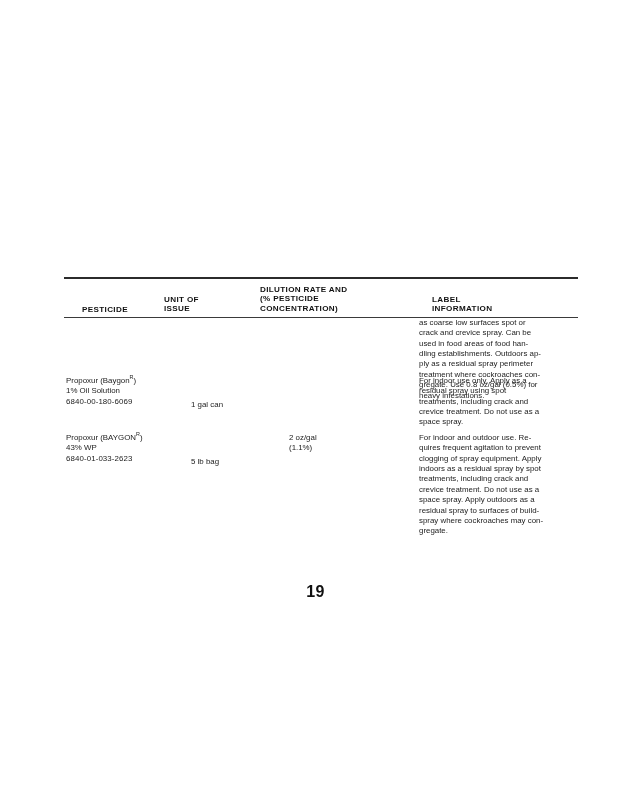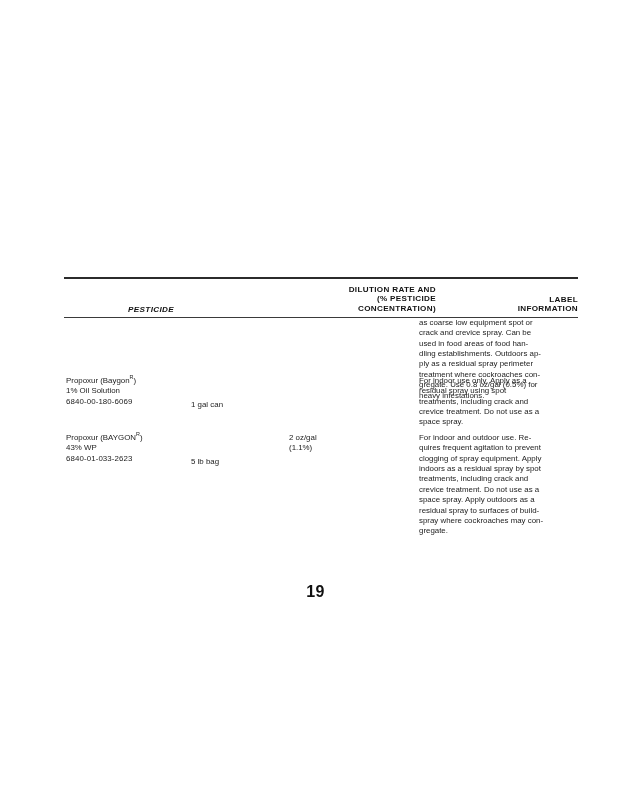--- a/index.html
+++ b/index.html
@@ -44,27 +44,27 @@
     position: relative;
     height: 38px;
   }
 
   .col-head {
     position: absolute;
     font-size: 8.1px;
     font-weight: bold;
     letter-spacing: 0.35px;
     line-height: 9.6px;
-    text-align: right;
+    text-align: left;
     color: #111111;
   }
   .col-head .line { display: block; white-space: nowrap; }
 
   
-  .ch-pesticide { left: 0px;   top: 26px; width: 110px; font-style: italic; }
+  .ch-pesticide { left: 18px;   top: 26px; width: 110px; }
   .ch-unit      { left: 100px; top: 16px; width: 110px; }
   .ch-dilution  { left: 196px; top: 6px;  width: 176px; }
   .ch-label     { left: 368px; top: 16px; width: 146px; }
 
   
   .body-area {
     position: relative;
     padding-top: 6px;
     height: 262px;
   }
@@ -120,40 +120,44 @@
   <div class="table-block">
 
     <div class="rule"></div>
 
     <div class="header-row">
 
       <div class="col-head ch-pesticide">
         <span class="line">PESTICIDE</span>
       </div>
 
+      <div class="col-head ch-unit">
+        <span class="line">UNIT OF</span>
+        <span class="line">ISSUE</span>
+      </div>
 
       <div class="col-head ch-dilution">
         <span class="line">DILUTION RATE AND</span>
         <span class="line">(% PESTICIDE</span>
         <span class="line">CONCENTRATION)</span>
       </div>
 
       <div class="col-head ch-label">
         <span class="line">LABEL</span>
         <span class="line">INFORMATION</span>
       </div>
 
     </div>
 
     <div class="rule thin"></div>
 
     <div class="body-area">
 
       <div class="cell col-label cont-block">
-        <p>as coarse low equipment spot or</p>
+        <p>as coarse low surfaces spot or</p>
         <p>crack and crevice spray. Can be</p>
         <p>used in food areas of food han-</p>
         <p>dling establishments. Outdoors ap-</p>
         <p>ply as a residual spray perimeter</p>
         <p>treatment where cockroaches con-</p>
         <p>gregate. Use 0.8 oz/gal (0.5%) for</p>
         <p>heavy infestations.</p>
       </div>
 
       <div class="cell col-pest r1">

